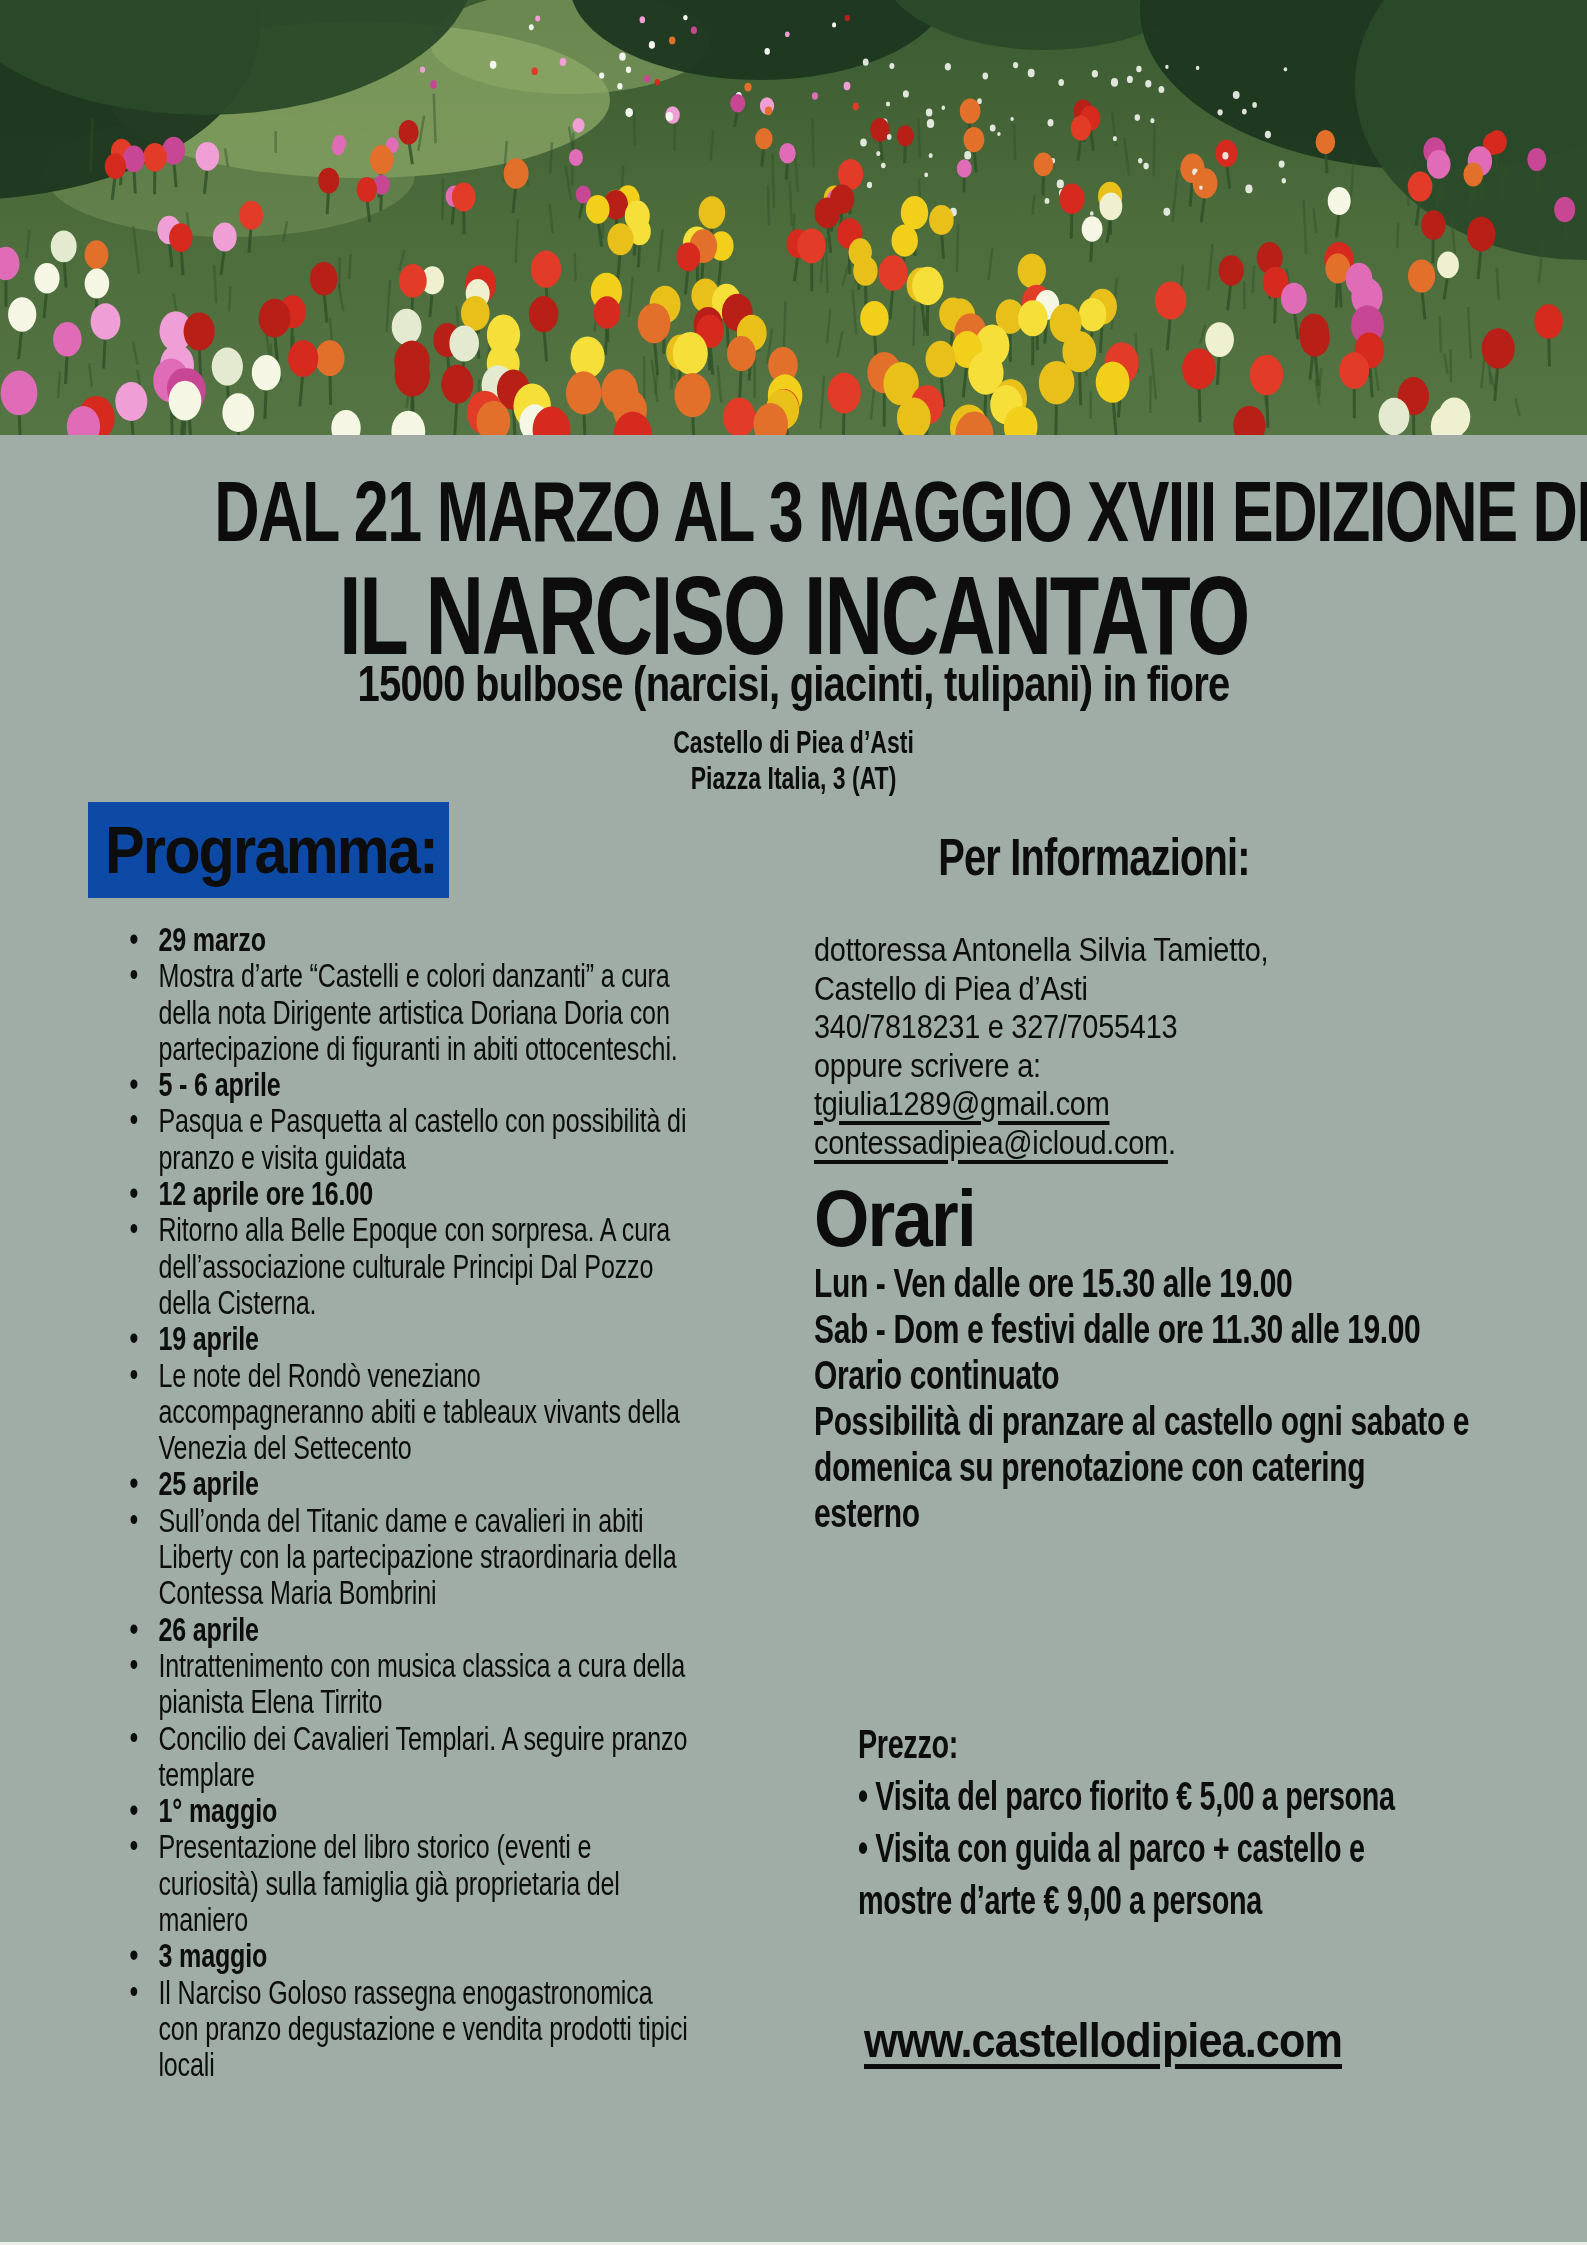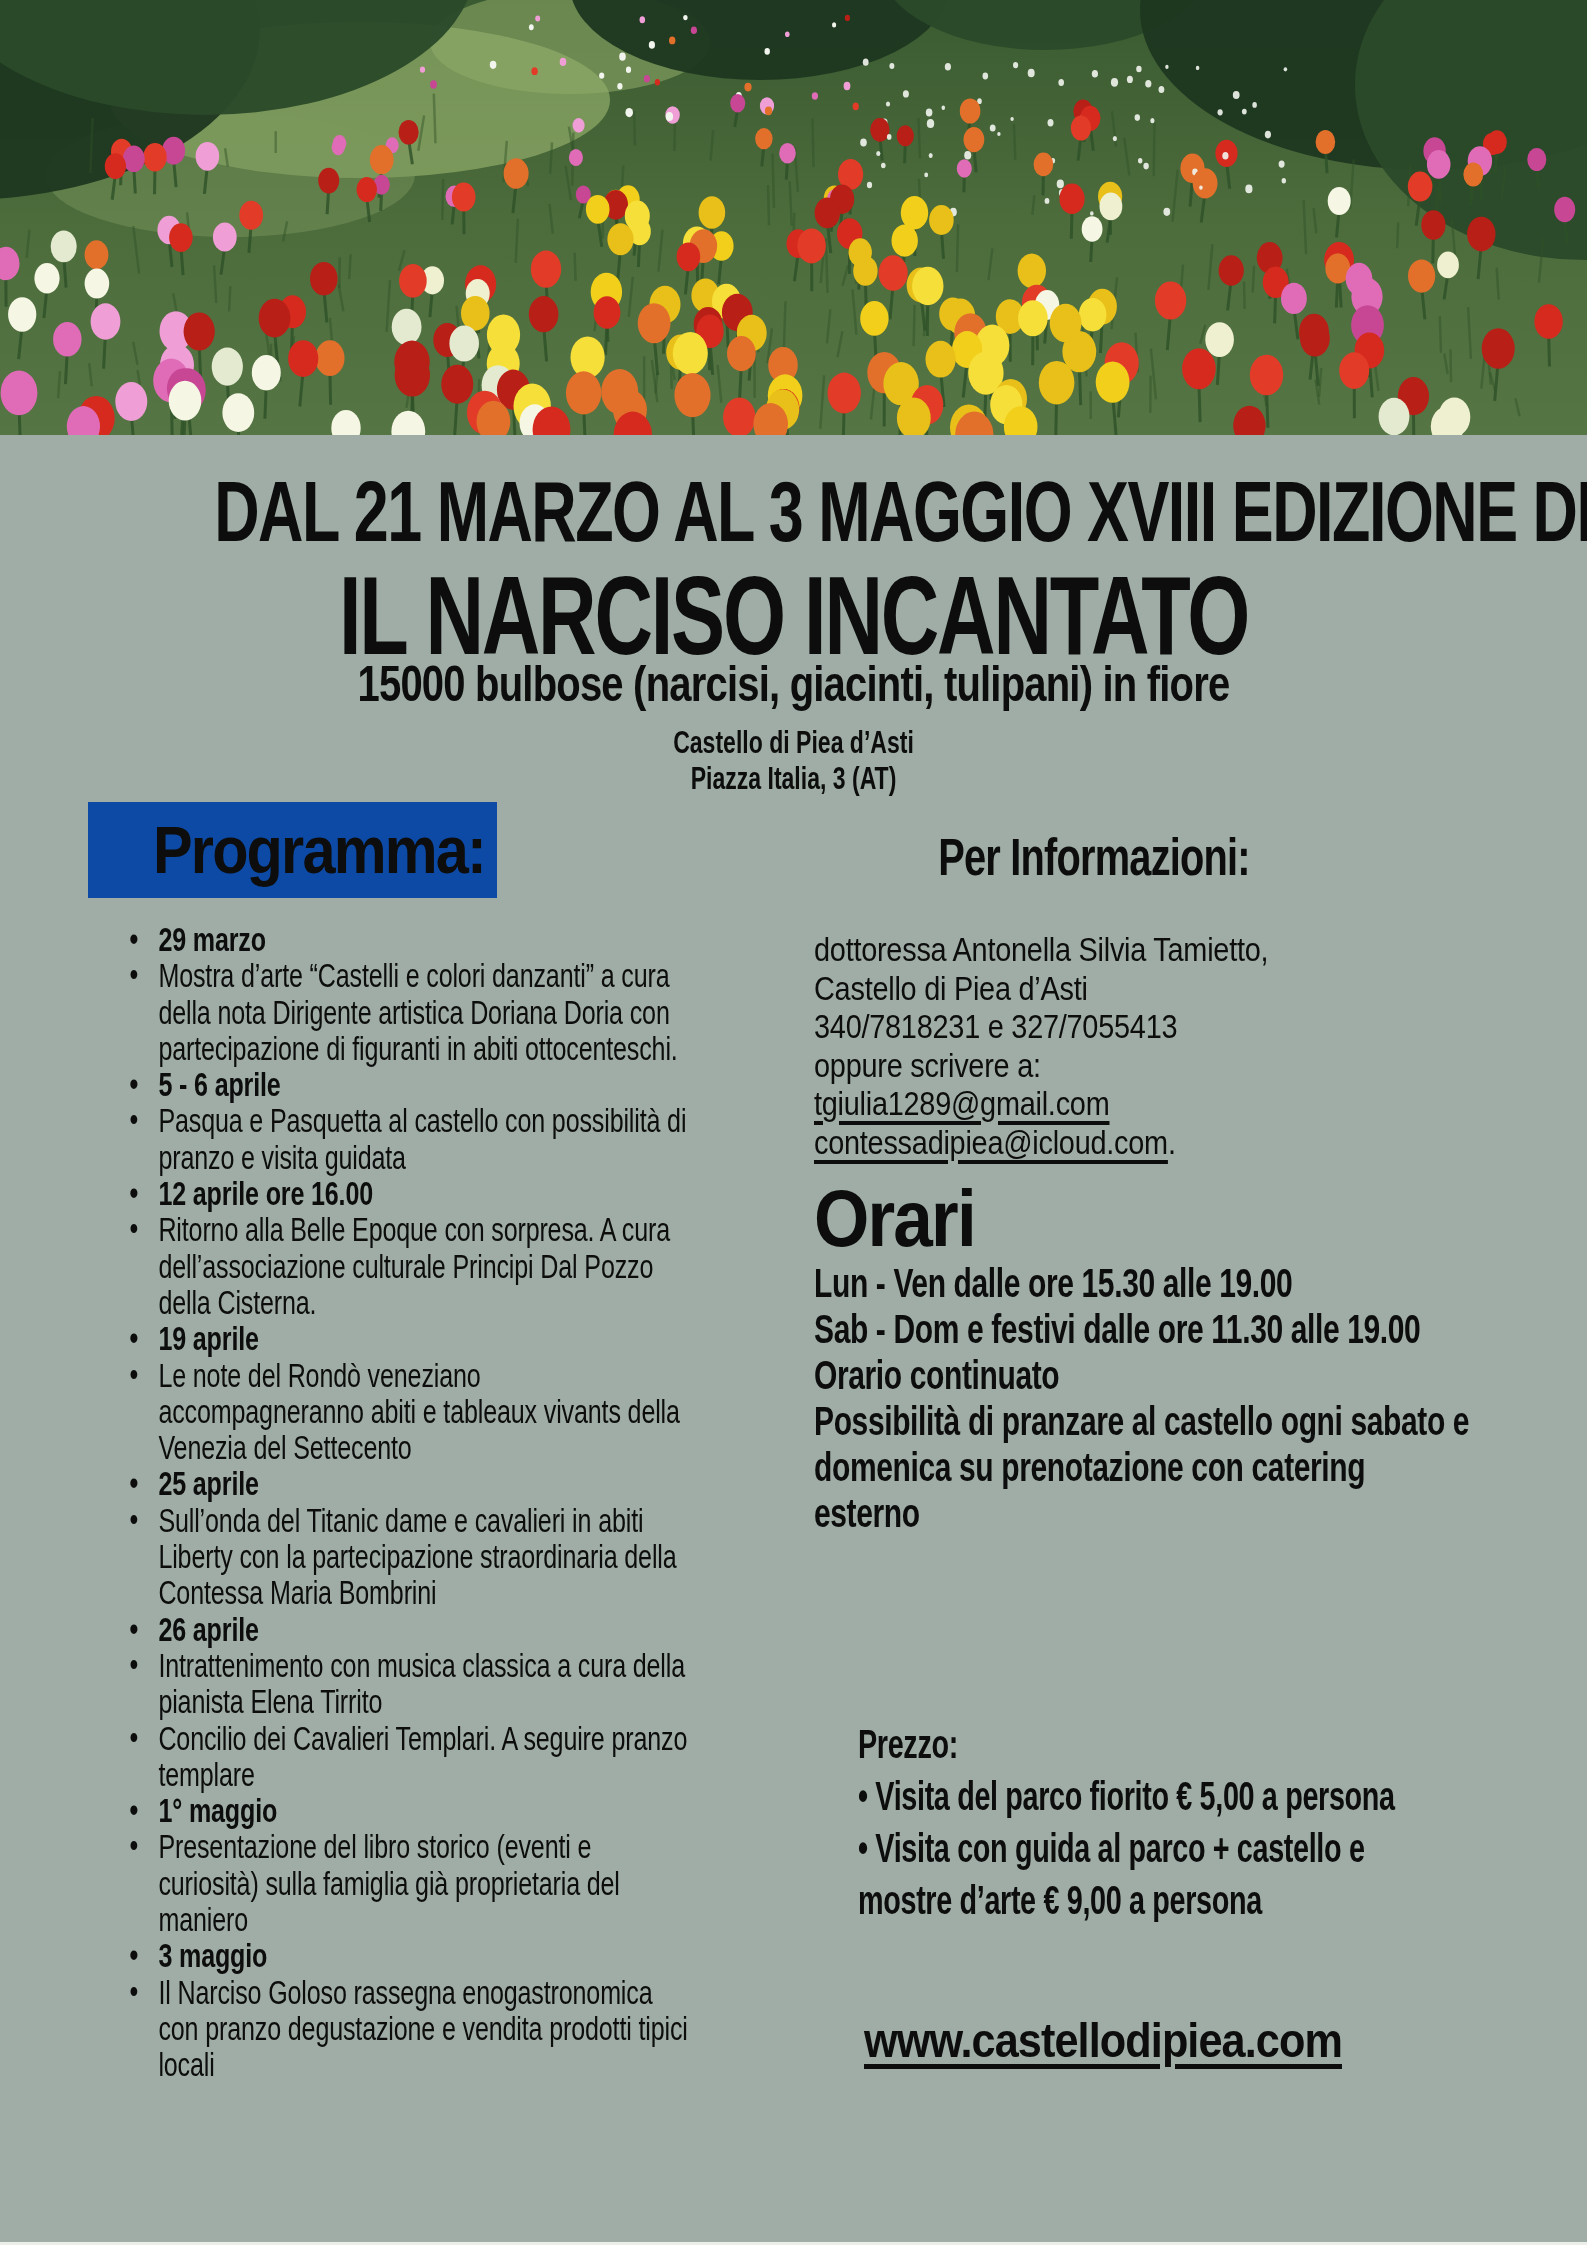--- a/index.html
+++ b/index.html
@@ -14,21 +14,21 @@
 
   .cxc{transform-origin:50% 0;white-space:nowrap;text-align:center;width:1587px;position:absolute;left:0;}
   .h1{top:462px;font-size:86px;font-weight:700;letter-spacing:-2px;transform:scaleX(0.73);}
   .h2{top:552px;font-size:111px;font-weight:700;letter-spacing:-3px;transform:scaleX(0.73);}
   .sub{top:655px;font-size:50px;font-weight:700;letter-spacing:-1px;transform:scaleX(0.80);}
   .venue{top:724px;font-size:32px;font-weight:700;transform:scaleX(0.72);}
   .addr{top:760px;font-size:32px;font-weight:700;transform:scaleX(0.72);}
 
   .prog-box{
     position:absolute;left:88px;top:802px;width:361px;height:96px;
-    background:#0d4aa6;display:flex;align-items:center;padding-left:48px;
+    background:#0d4aa6;display:flex;align-items:center;
   }
   .prog-box span{
     display:inline-block;font-size:66px;font-weight:700;letter-spacing:-2px;
     transform:scaleX(0.90);transform-origin:0 50%;margin-left:17px;white-space:nowrap;
   }
 
   .prog-list{
     position:absolute;left:128px;top:922px;margin:0;padding:0;list-style:none;
     width:740px;transform:scaleX(0.76);transform-origin:0 0;
     font-size:33px;line-height:36.3px;letter-spacing:-0.2px;

